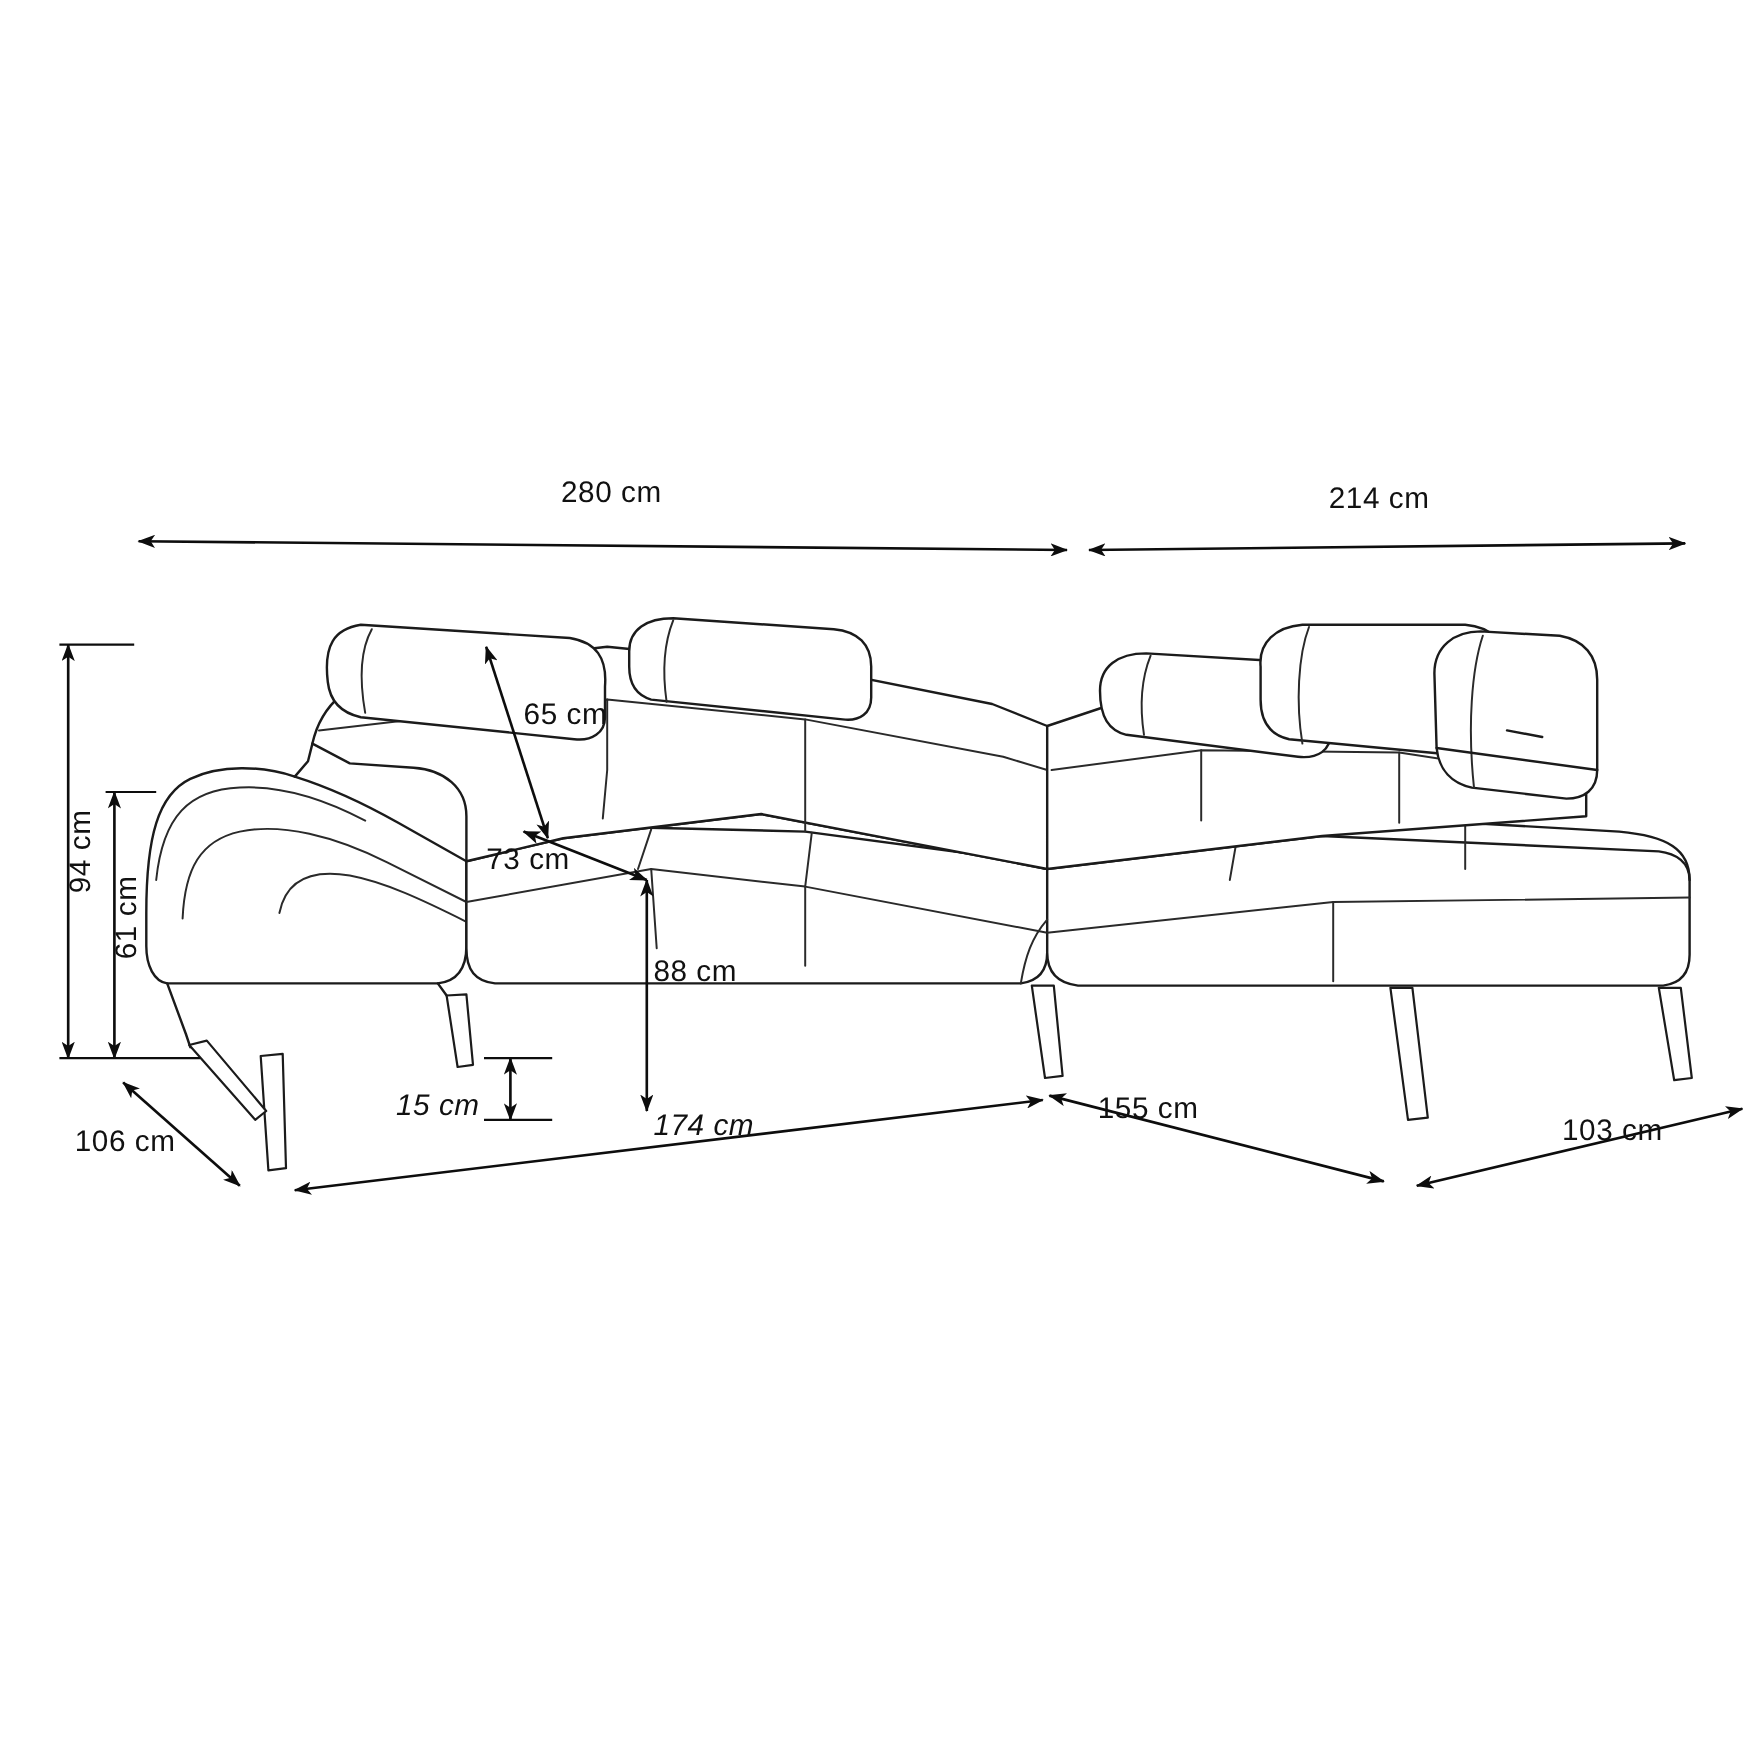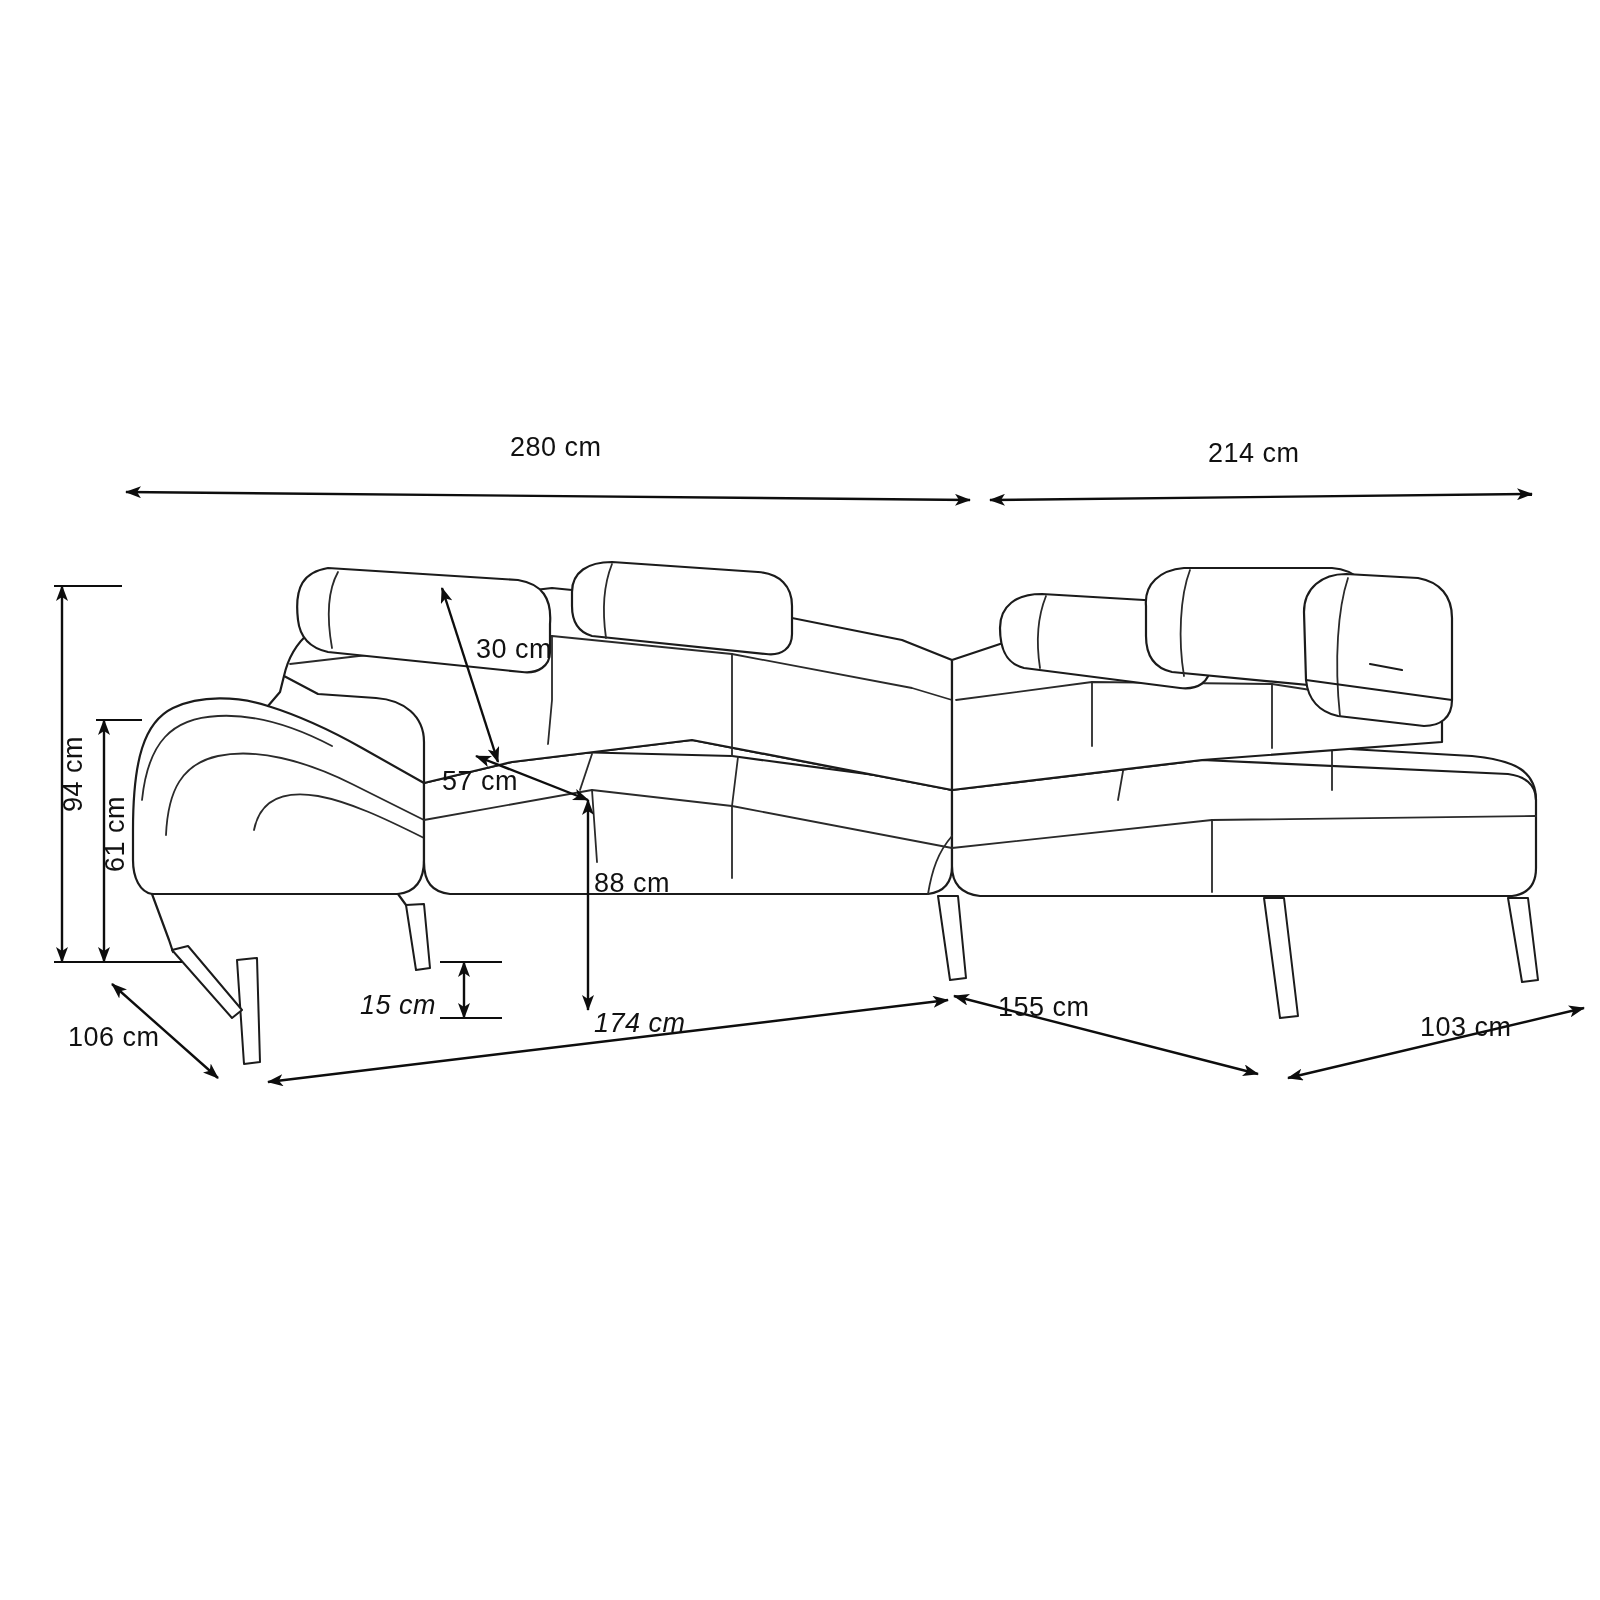--- a/index.html
+++ b/index.html
@@ -204,23 +204,23 @@
   </svg>
 
   <div class="dim-label" style="left:478px; top:432px;">280 cm</div>
 
   <div class="dim-label" style="left:1176px; top:438px;">214 cm</div>
 
   <div class="dim-label vert" style="left:26px; top:812px; transform: rotate(-90deg);">94 cm</div>
 
   <div class="dim-label vert" style="left:68px; top:872px; transform: rotate(-90deg);">61 cm</div>
 
-  <div class="dim-label" style="left:444px; top:634px;">30 cm</div>
-
-  <div class="dim-label" style="left:410px; top:766px;">57 cm</div>
+  <div class="dim-label" style="left:444px; top:634px;">65 cm</div>
+
+  <div class="dim-label" style="left:410px; top:766px;">73 cm</div>
 
   <div class="dim-label" style="left:562px; top:868px;">88 cm</div>
 
   <div class="dim-label" style="left:328px; top:990px;font-style:italic;">15 cm</div>
 
   <div class="dim-label" style="left:36px; top:1022px;">106 cm</div>
 
   <div class="dim-label" style="left:562px; top:1008px;font-style:italic;">174 cm</div>
 
   <div class="dim-label" style="left:966px; top:992px;">155 cm</div>

